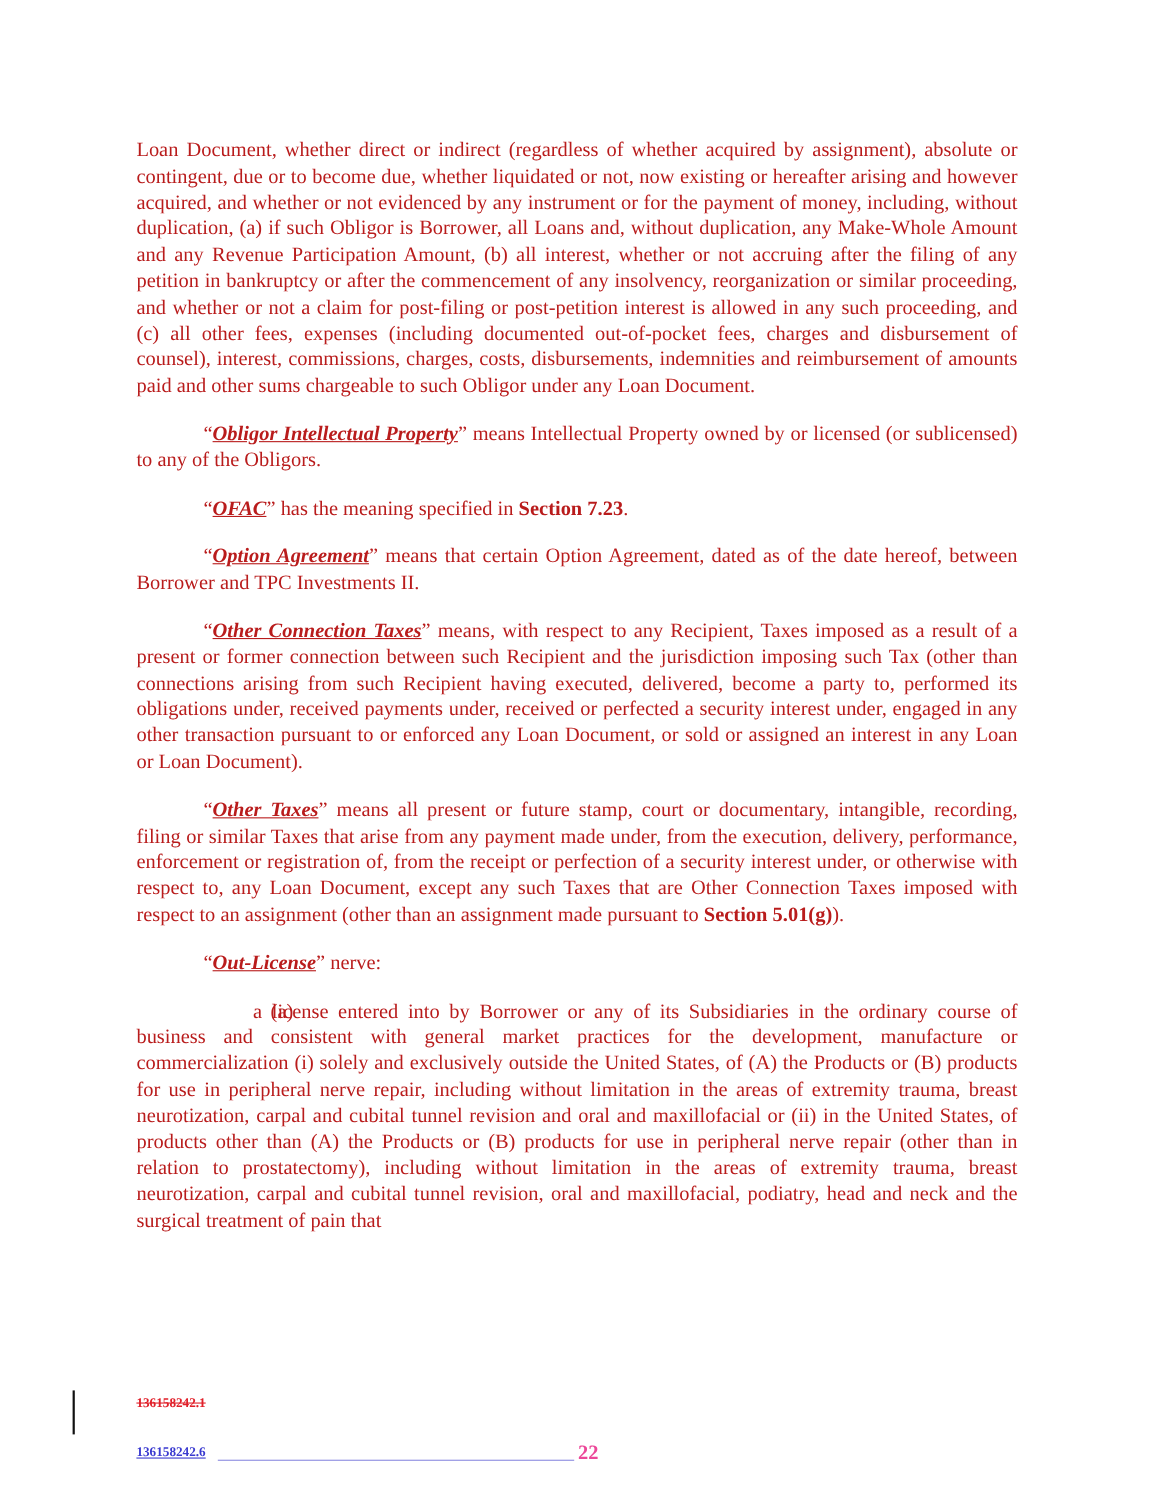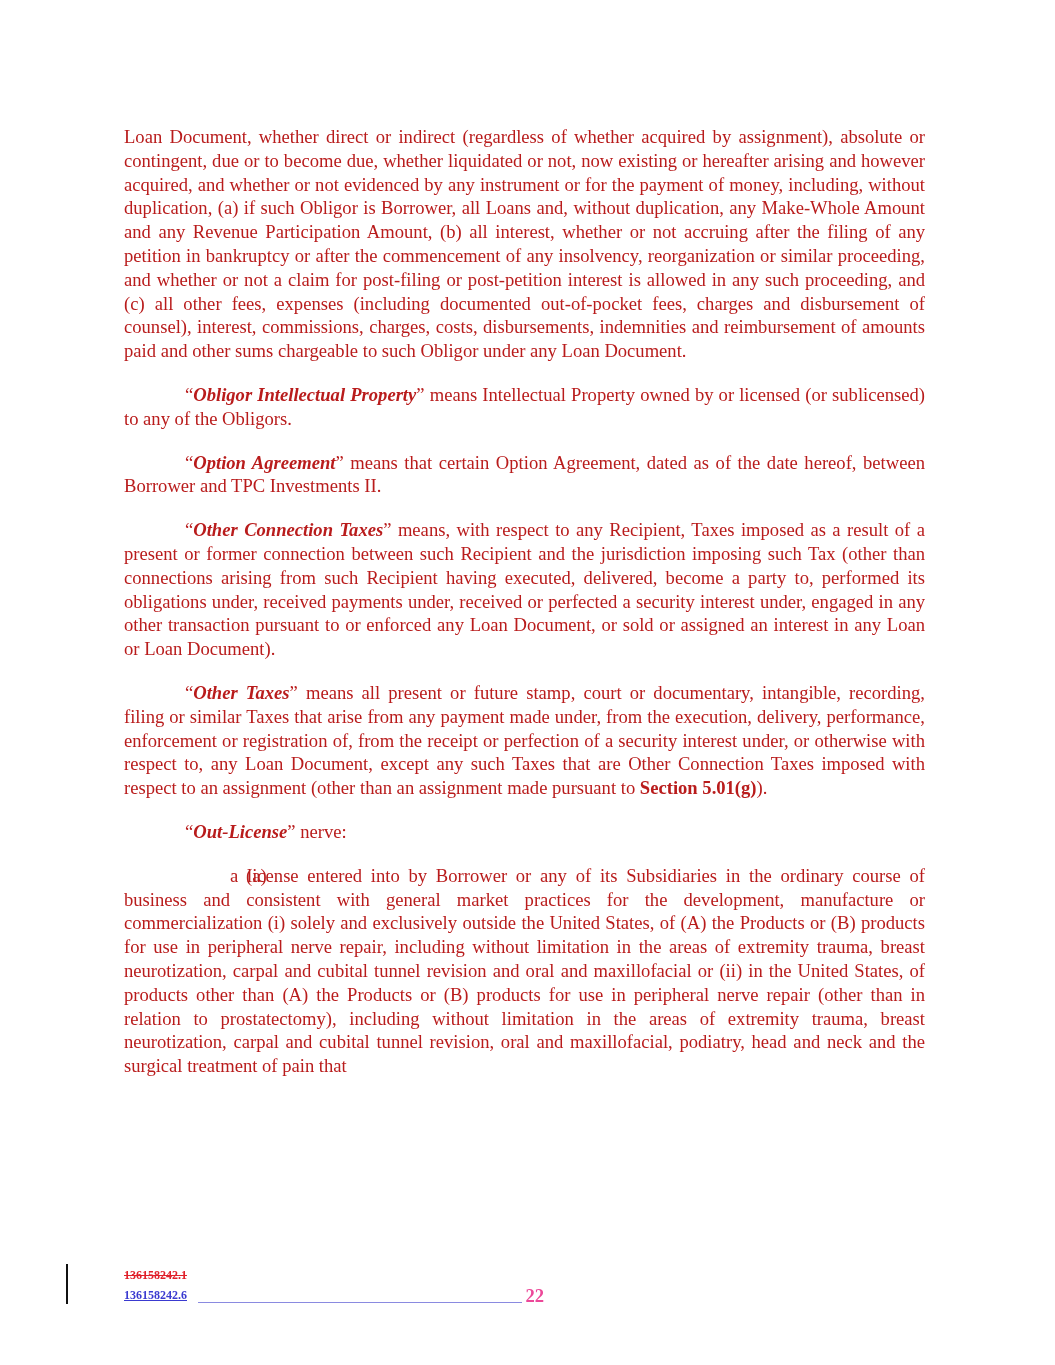--- a/index.html
+++ b/index.html
@@ -4,41 +4,42 @@
 <style>
   html, body { margin: 0; padding: 0; background: #ffffff; }
   body { width: 1055px; height: 1365px; position: relative; overflow: hidden; }
   .page {
     position: absolute; left: 124px; top: 125px; width: 801px;
     font-family: "Liberation Serif", "DejaVu Serif", serif;
     font-size: 18.6px; line-height: 23.8px; color: #b91c1c;
   }
   .para { margin: 0 0 20px 0; text-align: justify; }
   .indent { text-indent: 61px; }
-  .term { font-weight: bold; font-style: italic; }
+  .term { font-weight: bold; font-style: italic; text-decoration: underline; }
   .ref { font-weight: bold; }
   .sub-label { display: inline-block; width: 45px; }
   .footer { position: absolute; left: 124px; top: 1268px; width: 420px;
     font-family: "Liberation Serif", "DejaVu Serif", serif; font-weight: bold; }
   .doc-old { font-size: 12px; color: #e0202a; text-decoration: line-through; line-height: 14px; }
-  .doc-new-row { position: relative; height: 24px; margin-top: 1px; }
+  .doc-new-row { position: relative; height: 24px; margin-top: 26px; }
   .doc-new { font-size: 12px; color: #3a3ad0; text-decoration: underline; position: absolute; left: 0; bottom: 4px; }
   .doc-rule { position: absolute; left: 74px; right: 22px; bottom: 4px; border-bottom: 1px solid #8a8ae0; }
   .page-num { position: absolute; right: 0; bottom: 0; font-size: 18.6px; color: #ec4899; }
   .change-bar { position: absolute; left: 66px; top: 1264px; width: 2px; height: 40px; background: #111; }
 </style>
 </head>
 <body>
 
 <div class="page">
   <p class="para">Loan Document, whether direct or indirect (regardless of whether acquired by assignment), absolute or contingent, due or to become due, whether liquidated or not, now existing or hereafter arising and however acquired, and whether or not evidenced by any instrument or for the payment of money, including, without duplication, (a) if such Obligor is Borrower, all Loans and, without duplication, any Make-Whole Amount and any Revenue Participation Amount, (b) all interest, whether or not accruing after the filing of any petition in bankruptcy or after the commencement of any insolvency, reorganization or similar proceeding, and whether or not a claim for post-filing or post-petition interest is allowed in any such proceeding, and (c) all other fees, expenses (including documented out-of-pocket fees, charges and disbursement of counsel), interest, commissions, charges, costs, disbursements, indemnities and reimbursement of amounts paid and other sums chargeable to such Obligor under any Loan Document.</p>
 
   <p class="para indent"><span>“</span><span class="term">Obligor Intellectual Property</span><span>”</span><span> means Intellectual Property owned by or licensed (or sublicensed) to any of the Obligors.</span></p>
 
 
+  <p class="para indent"><span>“</span><span class="term">OFAC</span><span>”</span><span> has the meaning specified in </span><span class="ref">Section 7.23</span><span>.</span></p>
 
   <p class="para indent"><span>“</span><span class="term">Option Agreement</span><span>”</span><span> means that certain Option Agreement, dated as of the date hereof, between Borrower and TPC Investments II.</span></p>
 
   <p class="para indent"><span>“</span><span class="term">Other Connection Taxes</span><span>”</span><span> means, with respect to any Recipient, Taxes imposed as a result of a present or former connection between such Recipient and the jurisdiction imposing such Tax (other than connections arising from such Recipient having executed, delivered, become a party to, performed its obligations under, received payments under, received or perfected a security interest under, engaged in any other transaction pursuant to or enforced any Loan Document, or sold or assigned an interest in any Loan or Loan Document).</span></p>
 
   <p class="para indent"><span>“</span><span class="term">Other Taxes</span><span>”</span><span> means all present or future stamp, court or documentary, intangible, recording, filing or similar Taxes that arise from any payment made under, from the execution, delivery, performance, enforcement or registration of, from the receipt or perfection of a security interest under, or otherwise with respect to, any Loan Document, except any such Taxes that are Other Connection Taxes imposed with respect to an assignment (other than an assignment made pursuant to </span><span class="ref">Section 5.01(g)</span><span>).</span></p>
 
   <p class="para indent"><span>“</span><span class="term">Out-License</span><span>”</span><span> nerve:</span></p>
 
   <p class="para indent"><span class="sub-label">(a)</span><span>a license entered into by Borrower or any of its Subsidiaries in the ordinary course of business and consistent with general market practices for the development, manufacture or commercialization (i) solely and exclusively outside the United States, of (A) the Products or (B) products for use in peripheral nerve repair, including without limitation in the areas of extremity trauma, breast neurotization, carpal and cubital tunnel revision and oral and maxillofacial or (ii) in the United States, of products other than (A) the Products or (B) products for use in peripheral nerve repair (other than in relation to prostatectomy), including without limitation in the areas of extremity trauma, breast neurotization, carpal and cubital tunnel revision, oral and maxillofacial, podiatry, head and neck and the surgical treatment of pain that</span></p>

